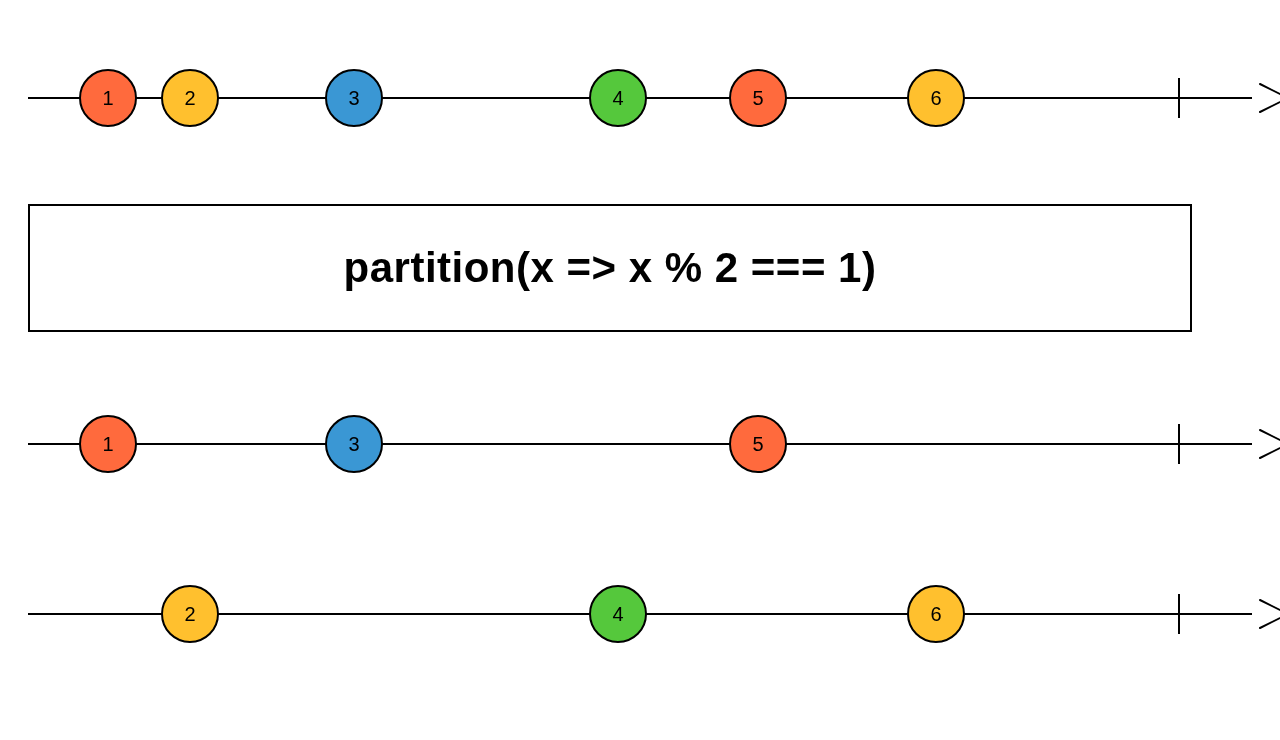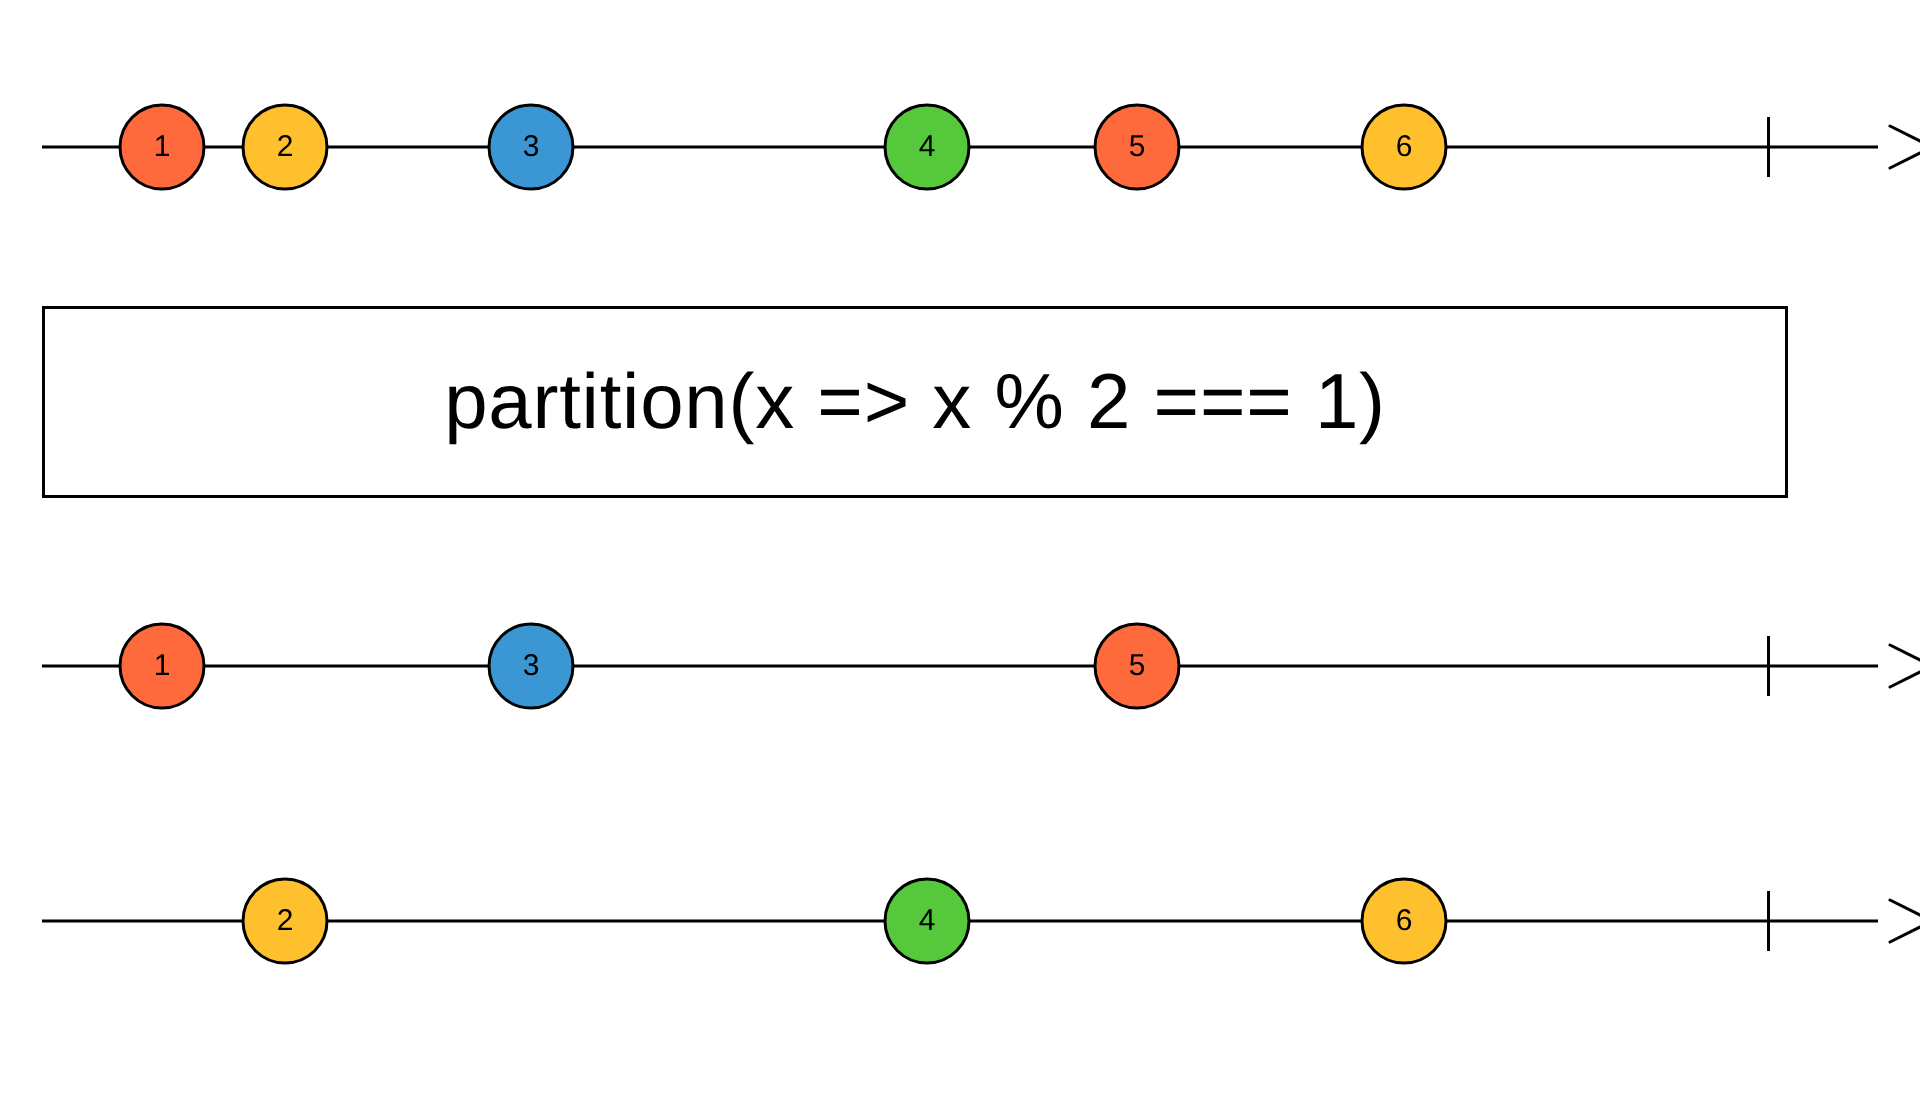--- a/index.html
+++ b/index.html
@@ -64,22 +64,23 @@
     width: 1164px;
     height: 128px;
     border: 2px solid #000;
     box-sizing: border-box;
     background: #fff;
     display: flex;
     align-items: center;
     justify-content: center;
   }
   .op-box .label {
-    font-size: 52px;
+    font-size: 42px;
     letter-spacing: 0.5px;
+    font-weight: bold;
   }
 </style>
 </head>
 <body>
 
 <div class="stage">
 
   <div class="timeline" id="tl-input" style="top: 68px;">
     <div class="axis"></div>
     <div class="tick" style="left: 1150px;"></div>

